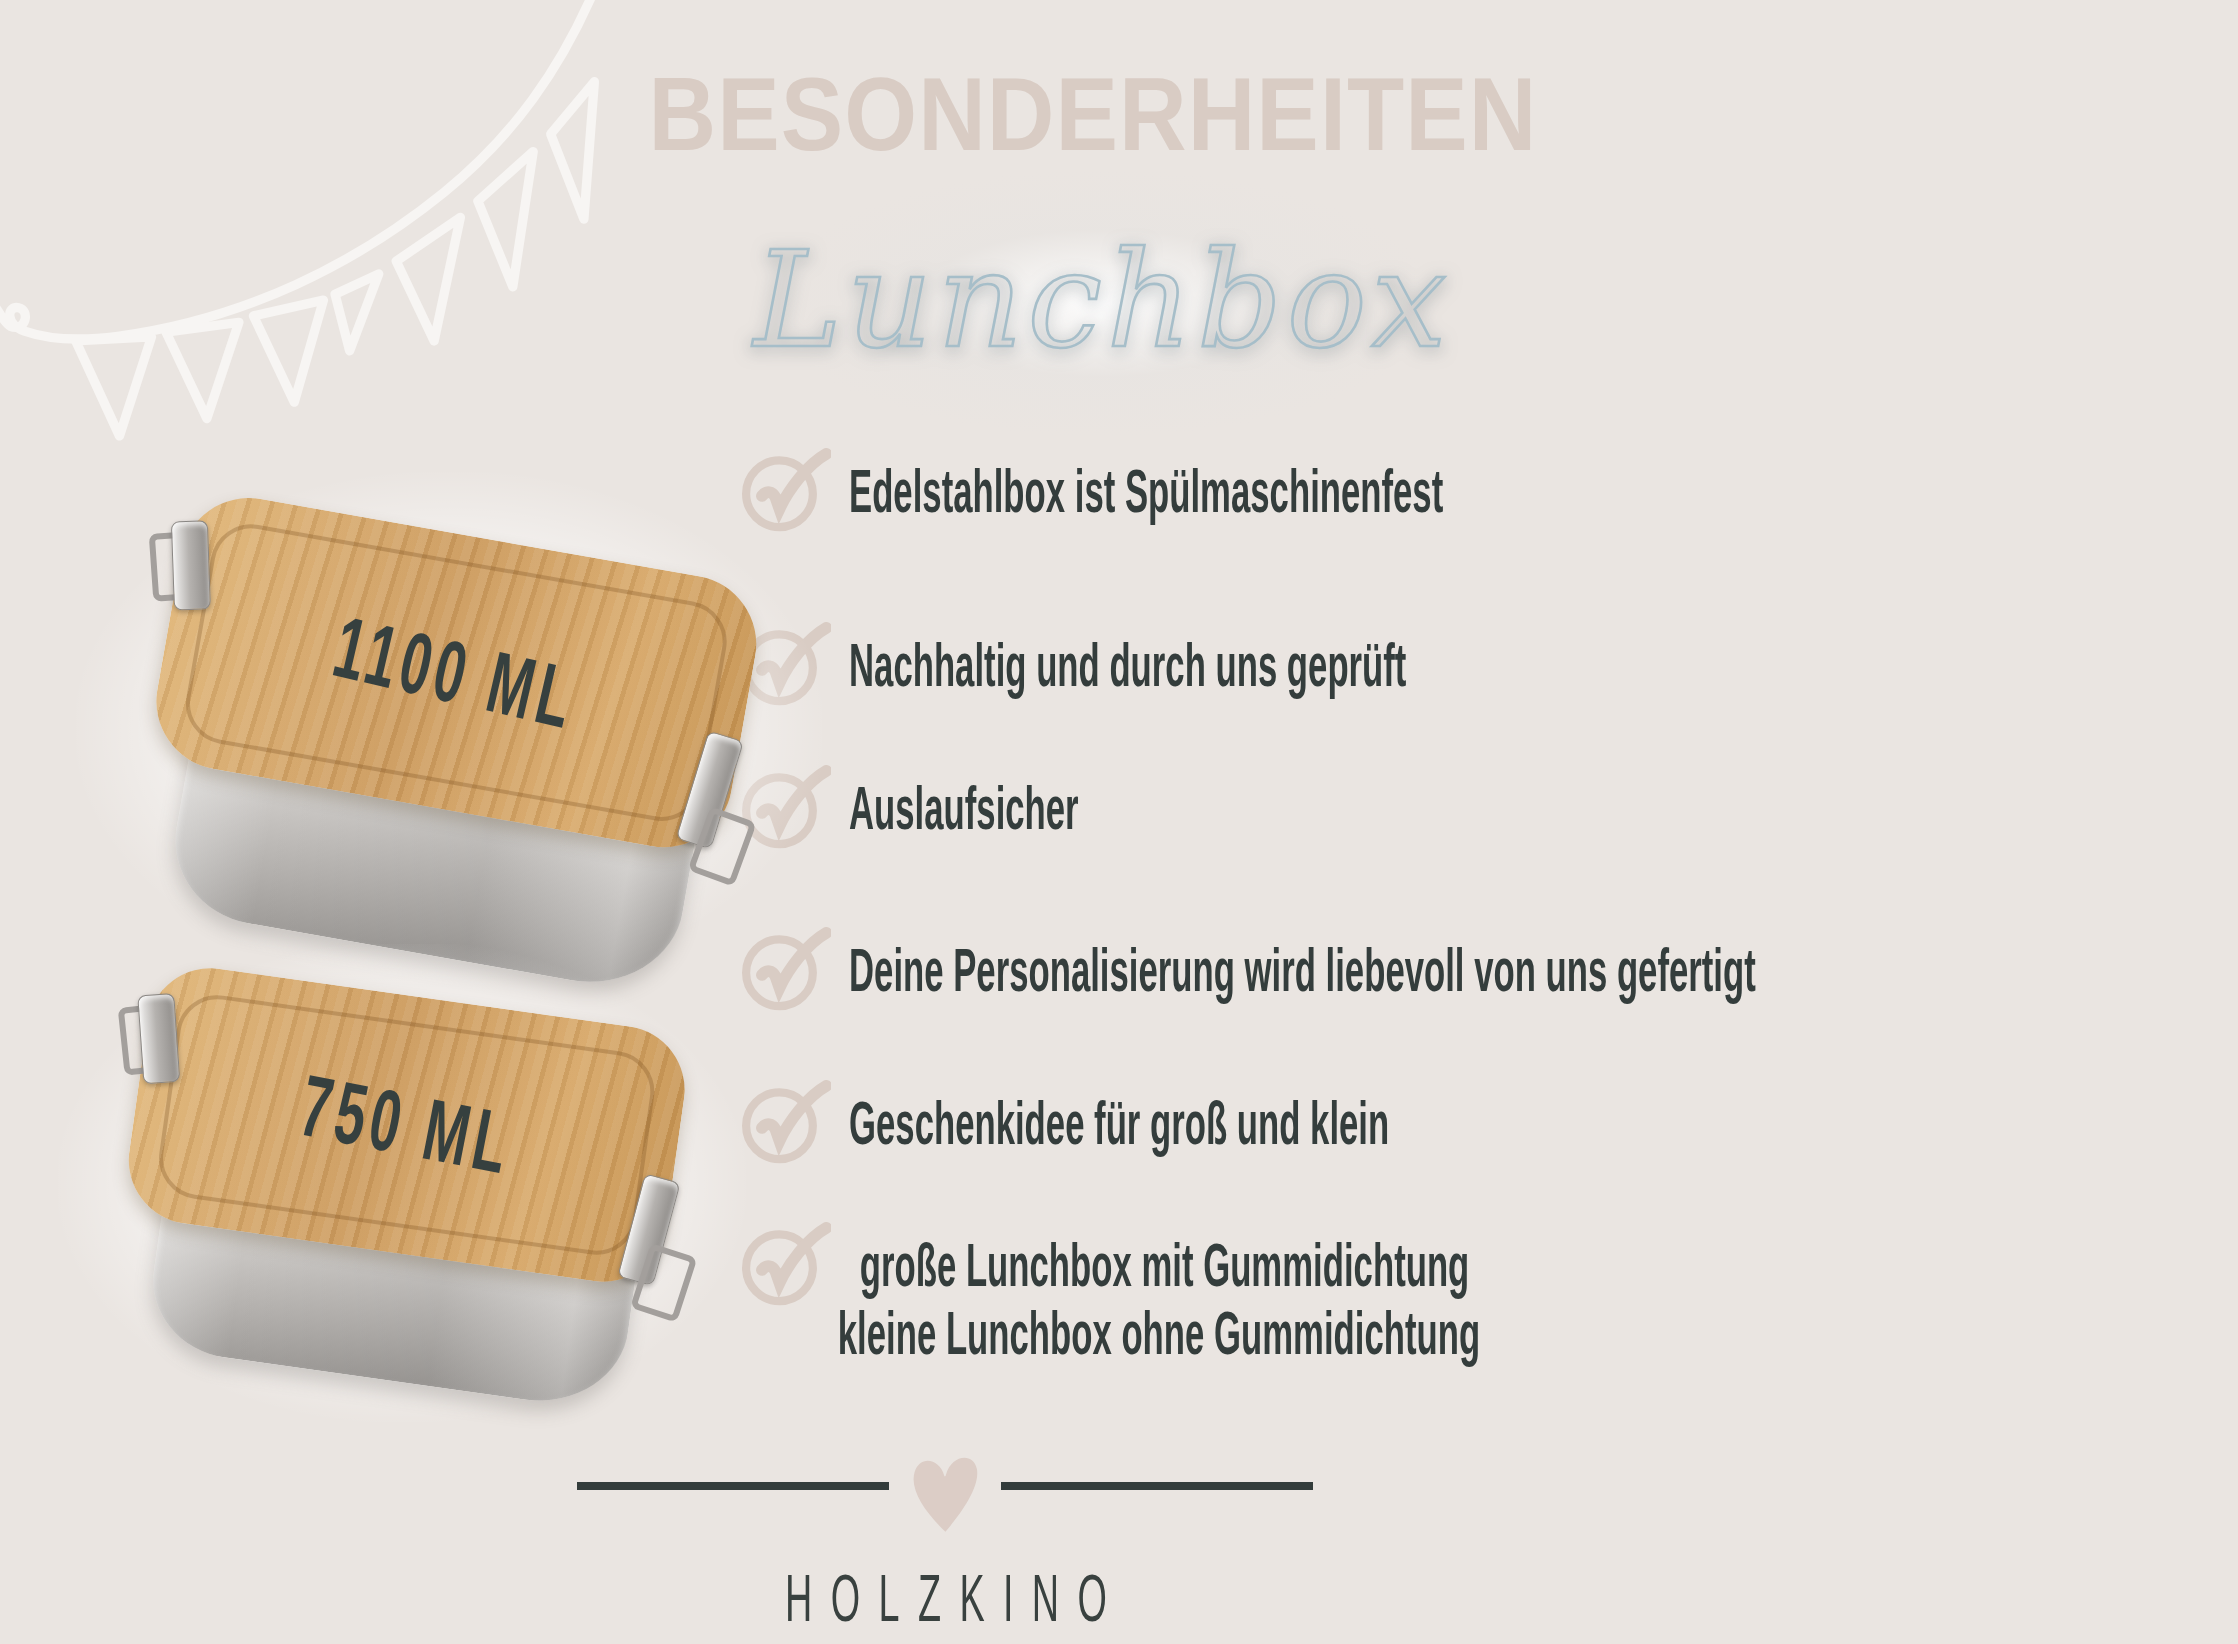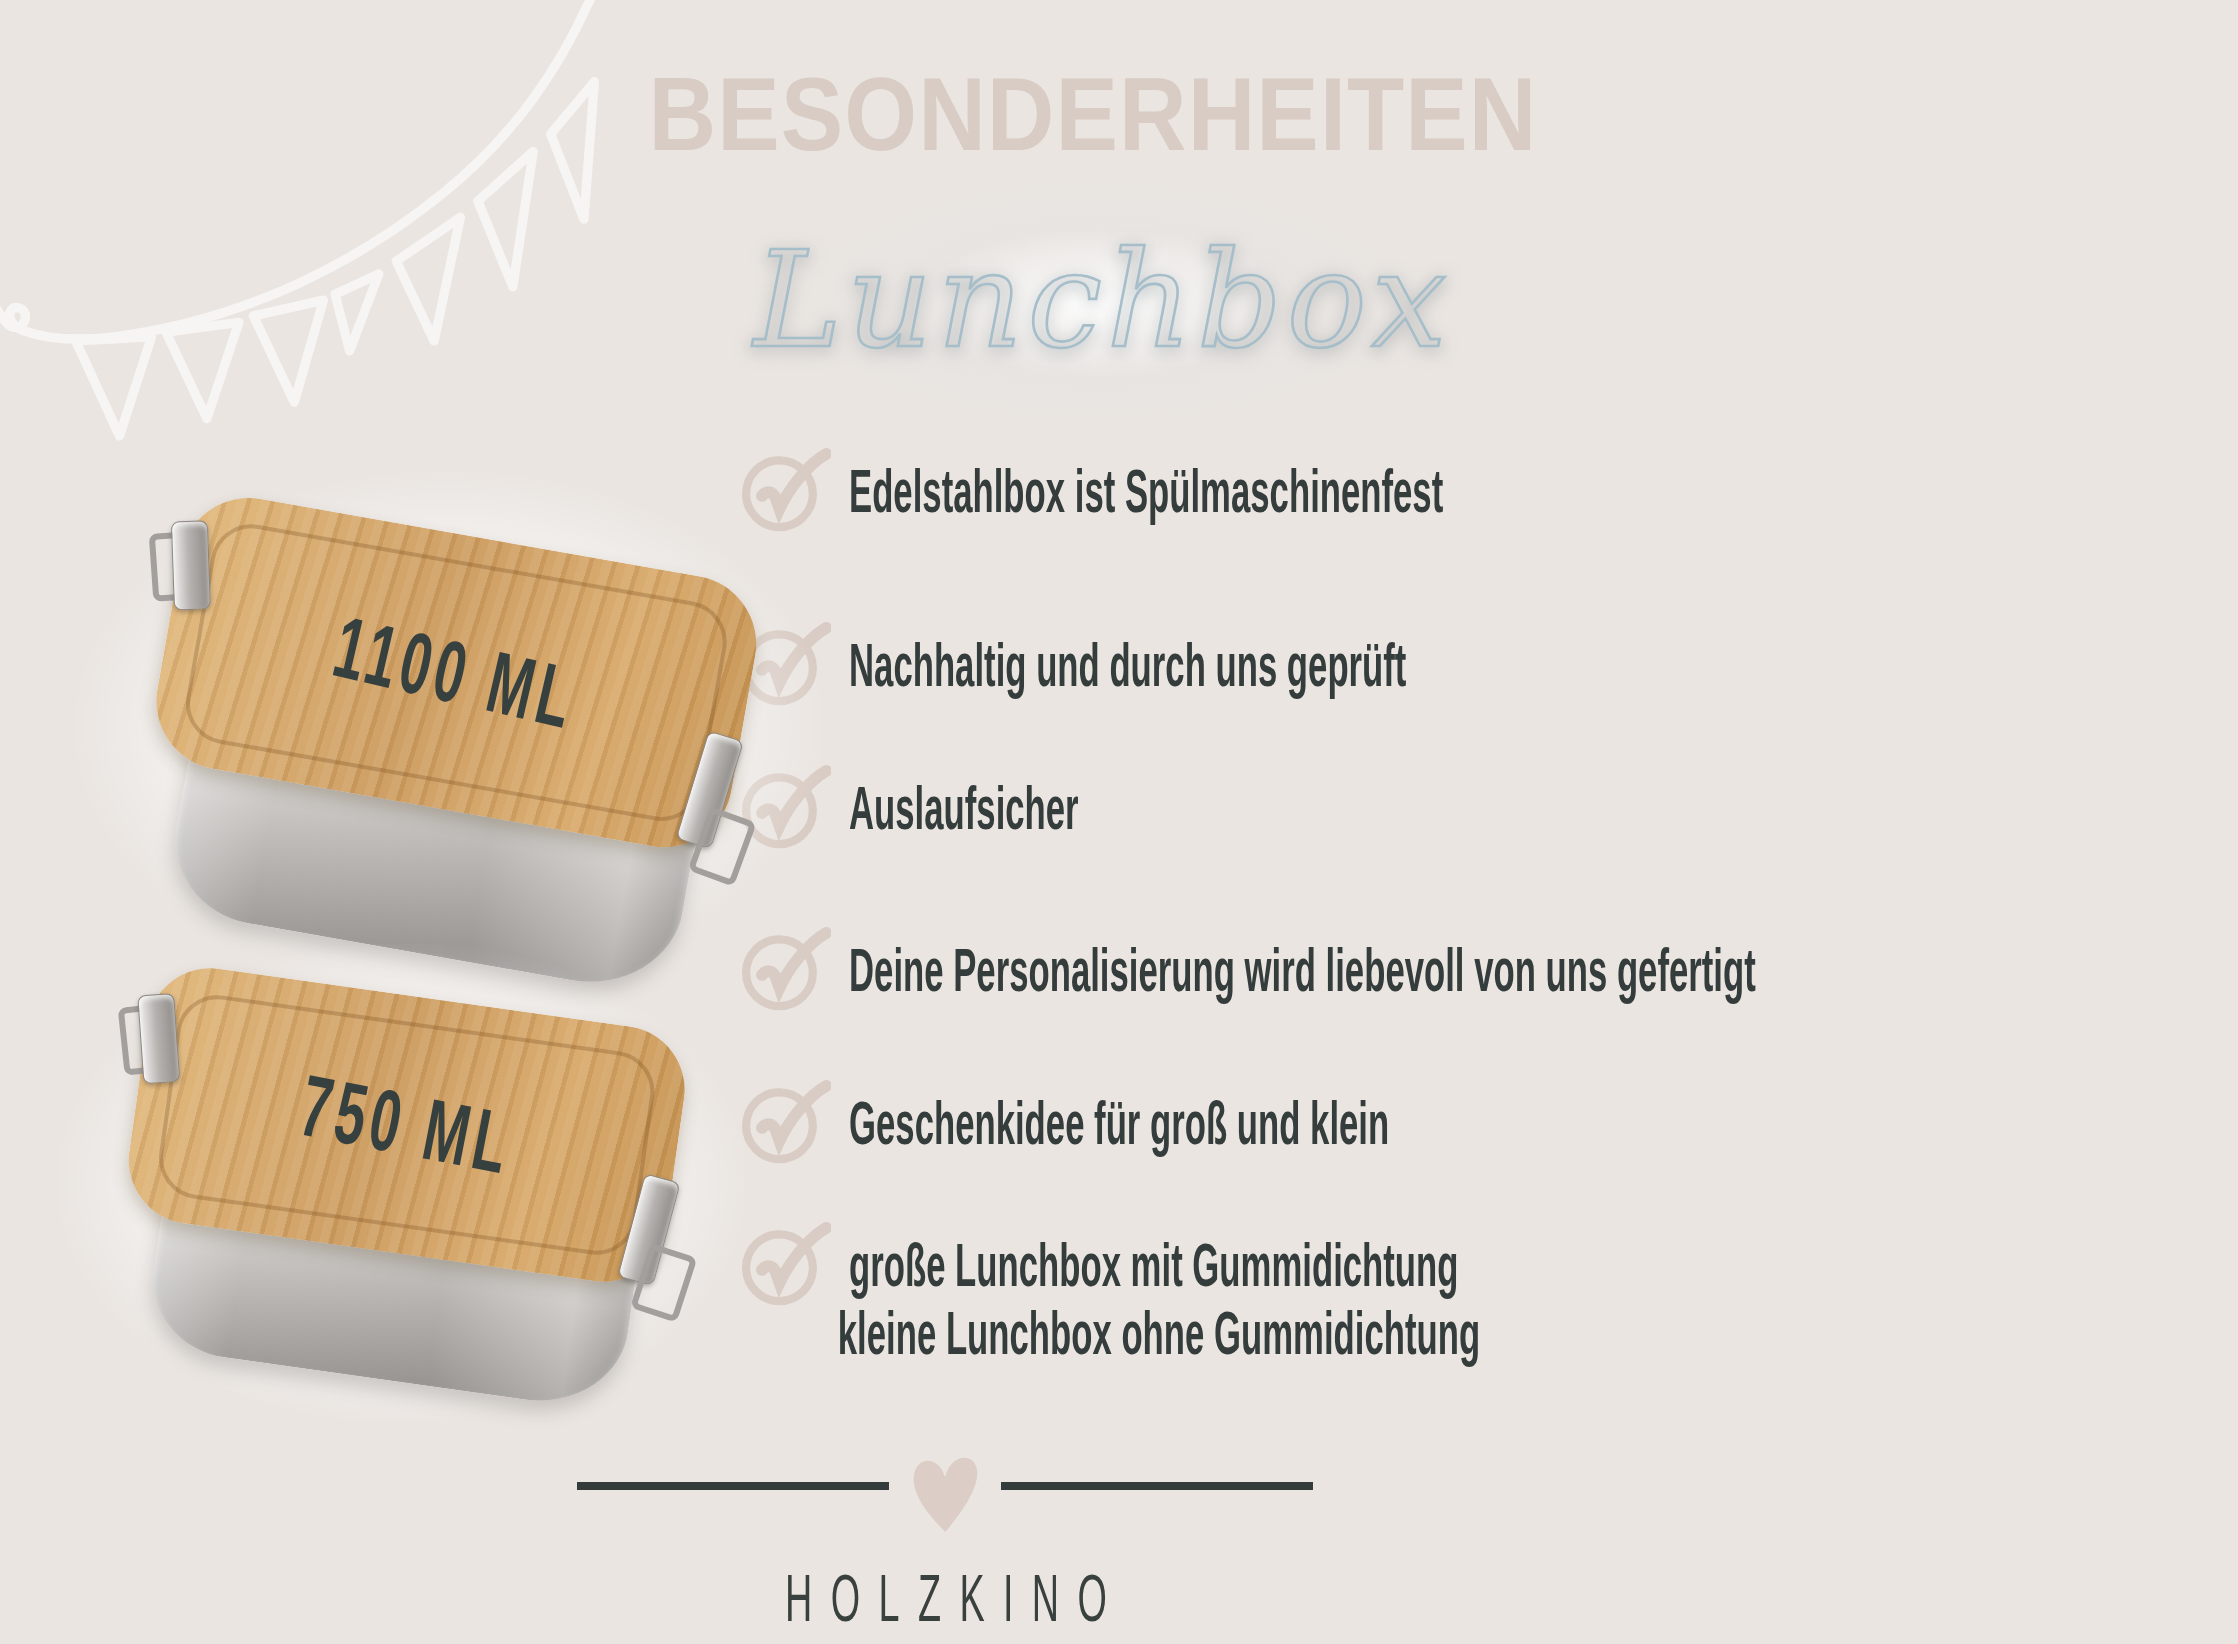--- a/index.html
+++ b/index.html
@@ -2,21 +2,21 @@
 <html style="font-size:9.3px"><head>
 <meta charset="utf-8">
 <style>
   html,body{margin:0;padding:0;}
   body{
     width:2239px;height:1645px;
     background:#EAE5E1;
     font-family:"Liberation Sans",sans-serif;
     overflow:hidden;
   }
-  .canvas{position:relative;width:2239px;height:1645px;background:#EAE5E1;overflow:hidden;}
+  .canvas{position:relative;width:2239px;height:1645px;background:#EAE5E1;overflow:hidden;text-align:center;}
 
   
   .bunting{position:absolute;left:0;top:0;width:641px;height:612px;}
 
   
   .title{
     position:absolute;left:1093px;top:55px;
     transform:translateX(-50%) scaleX(.9);
     font-size:104px;font-weight:bold;letter-spacing:1.2px;
     color:#D9CCC4;white-space:nowrap;

